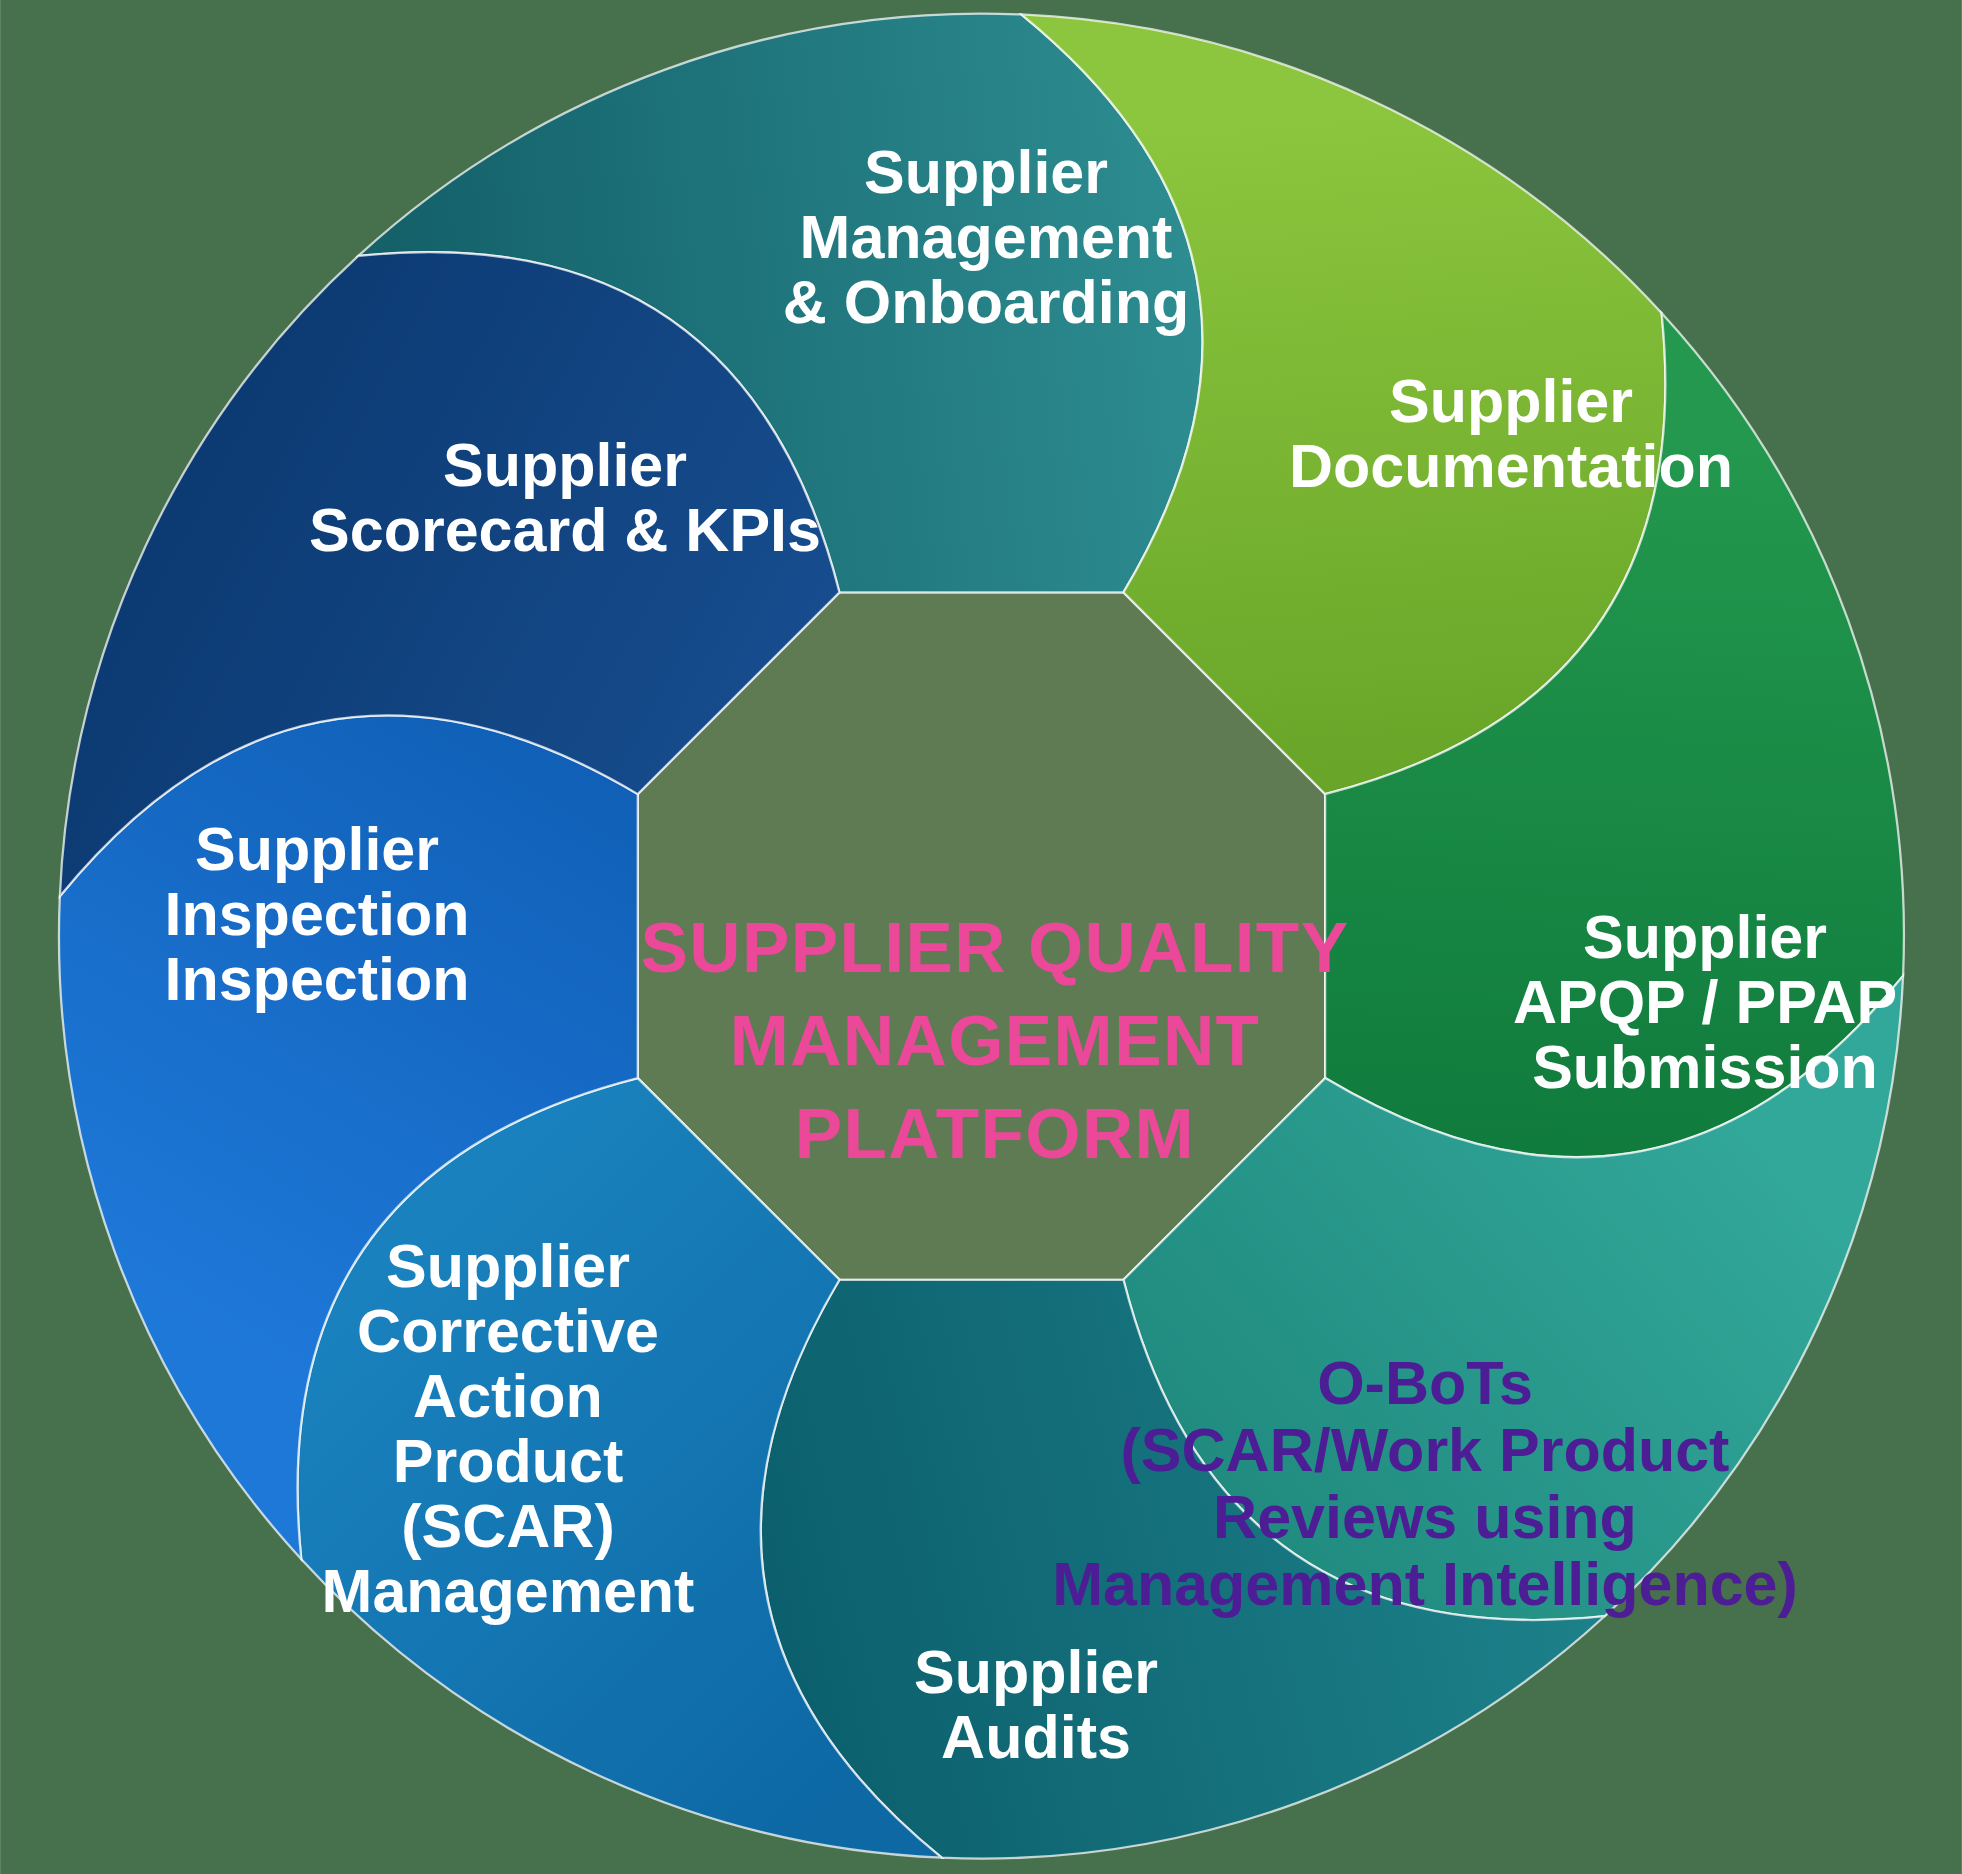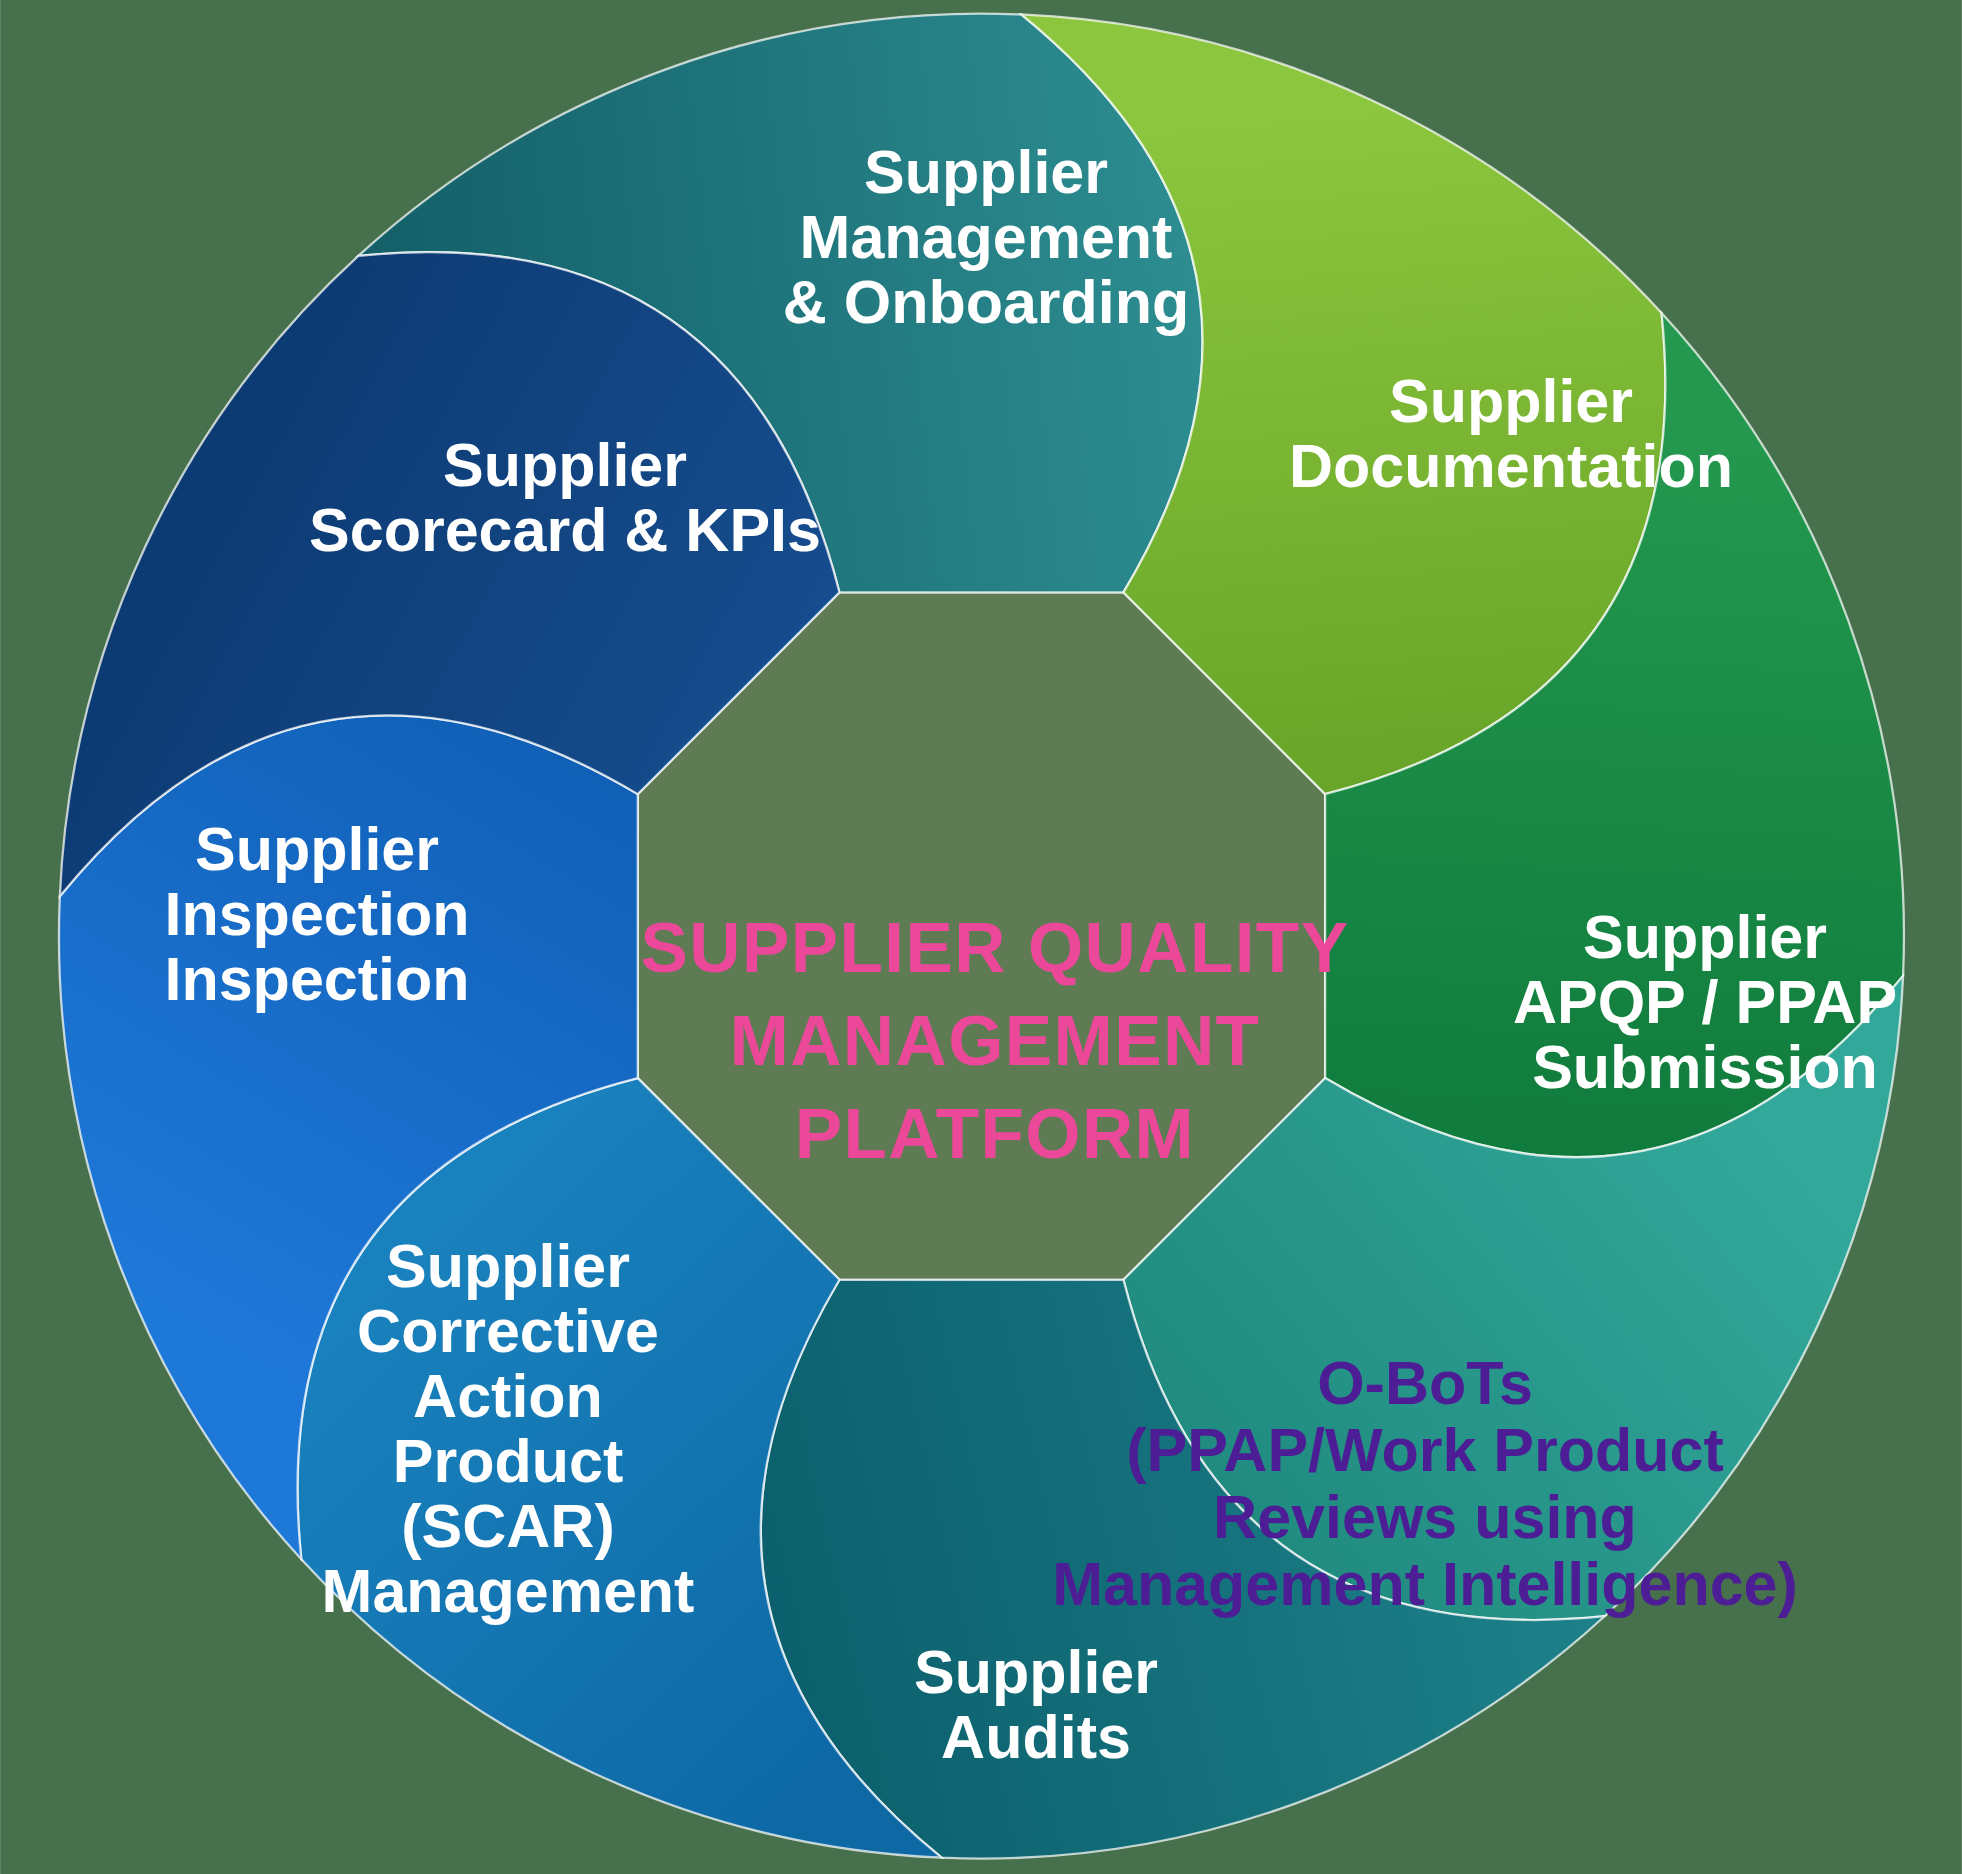--- a/index.html
+++ b/index.html
@@ -114,21 +114,21 @@
   </div>
 
   <div class="seg-label" style="left: 1705px; top: 1002px; color: rgb(255, 255, 255);">
     <div class="line">Supplier</div>
     <div class="line">APQP / PPAP</div>
     <div class="line">Submission</div>
   </div>
 
   <div class="seg-label" style="left: 1425px; top: 1484px; line-height: 67px; color: #4c1d95;">
     <div class="line">O-BoTs</div>
-    <div class="line">(PPAP/Work Product</div>
+    <div class="line">(SCAR/Work Product</div>
     <div class="line">Reviews using</div>
     <div class="line">Management Intelligence)</div>
   </div>
 
   <div class="seg-label" style="left: 1036px; top: 1705px; color: rgb(255, 255, 255);">
     <div class="line">Supplier</div>
     <div class="line">Audits</div>
   </div>
 
   <div class="seg-label" style="left: 508px; top: 1429px; color: rgb(255, 255, 255);">

